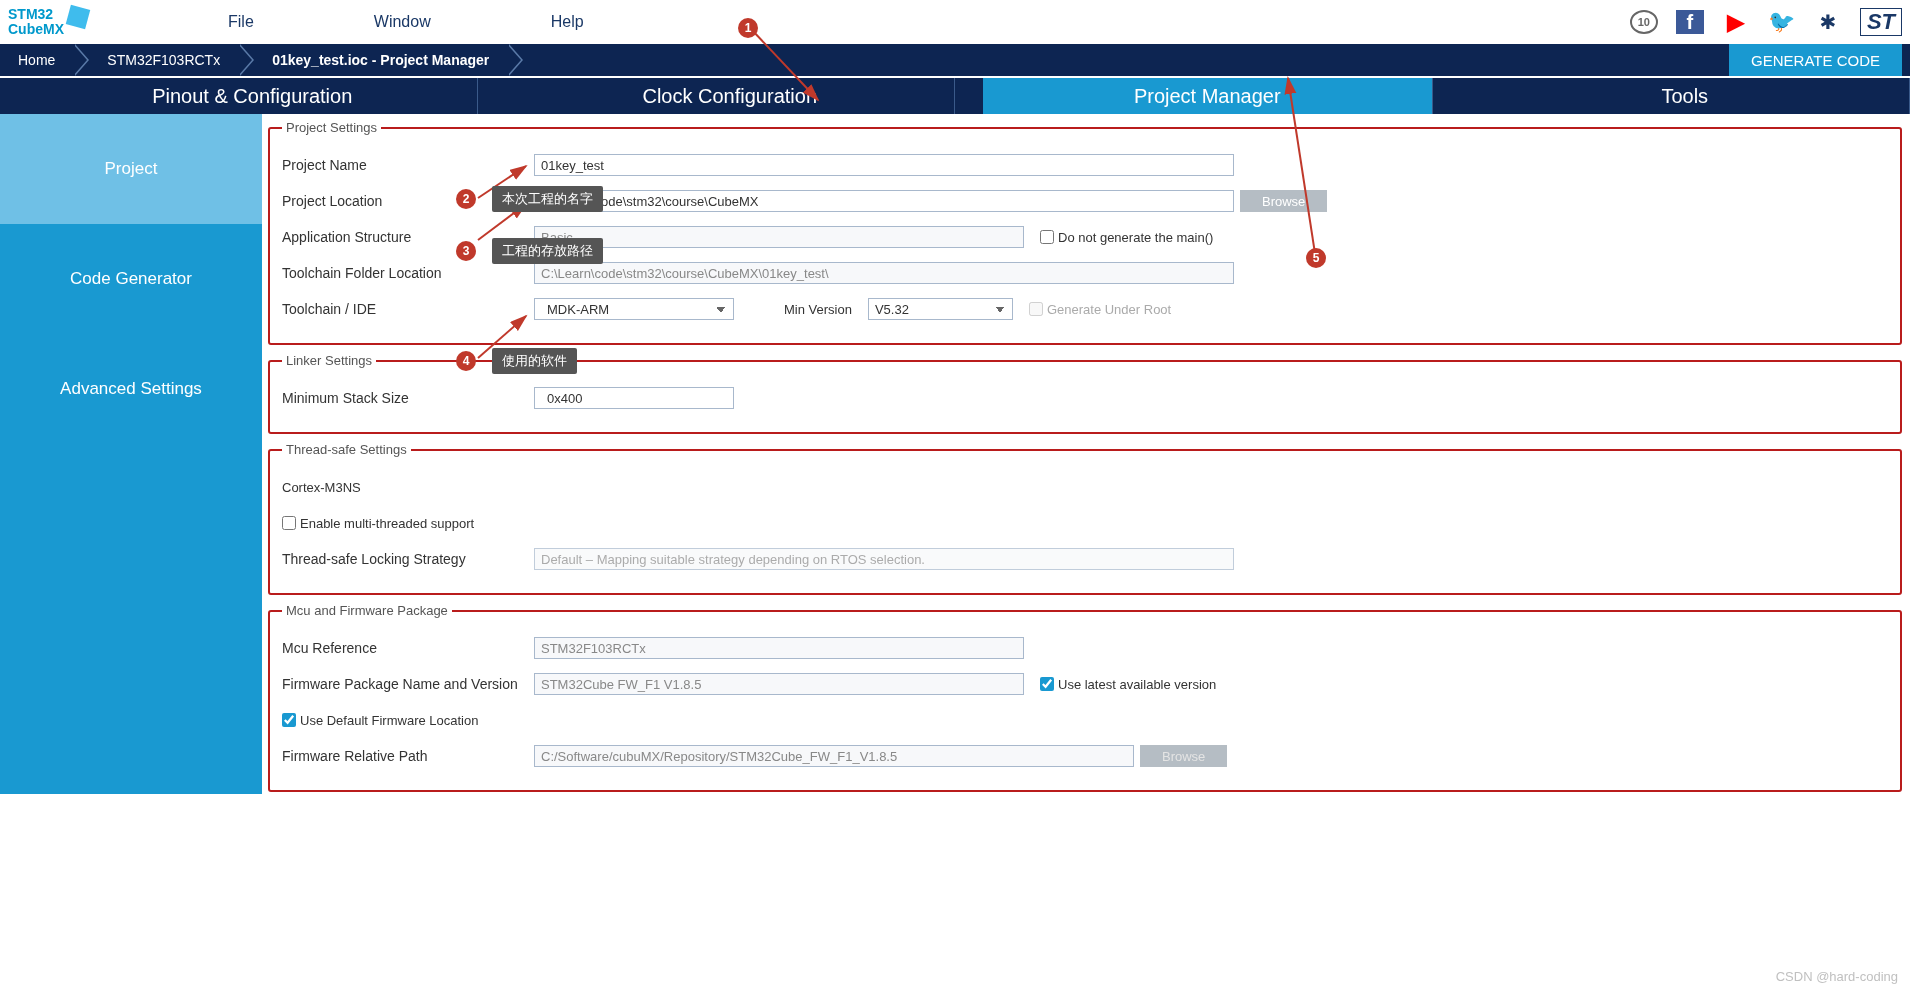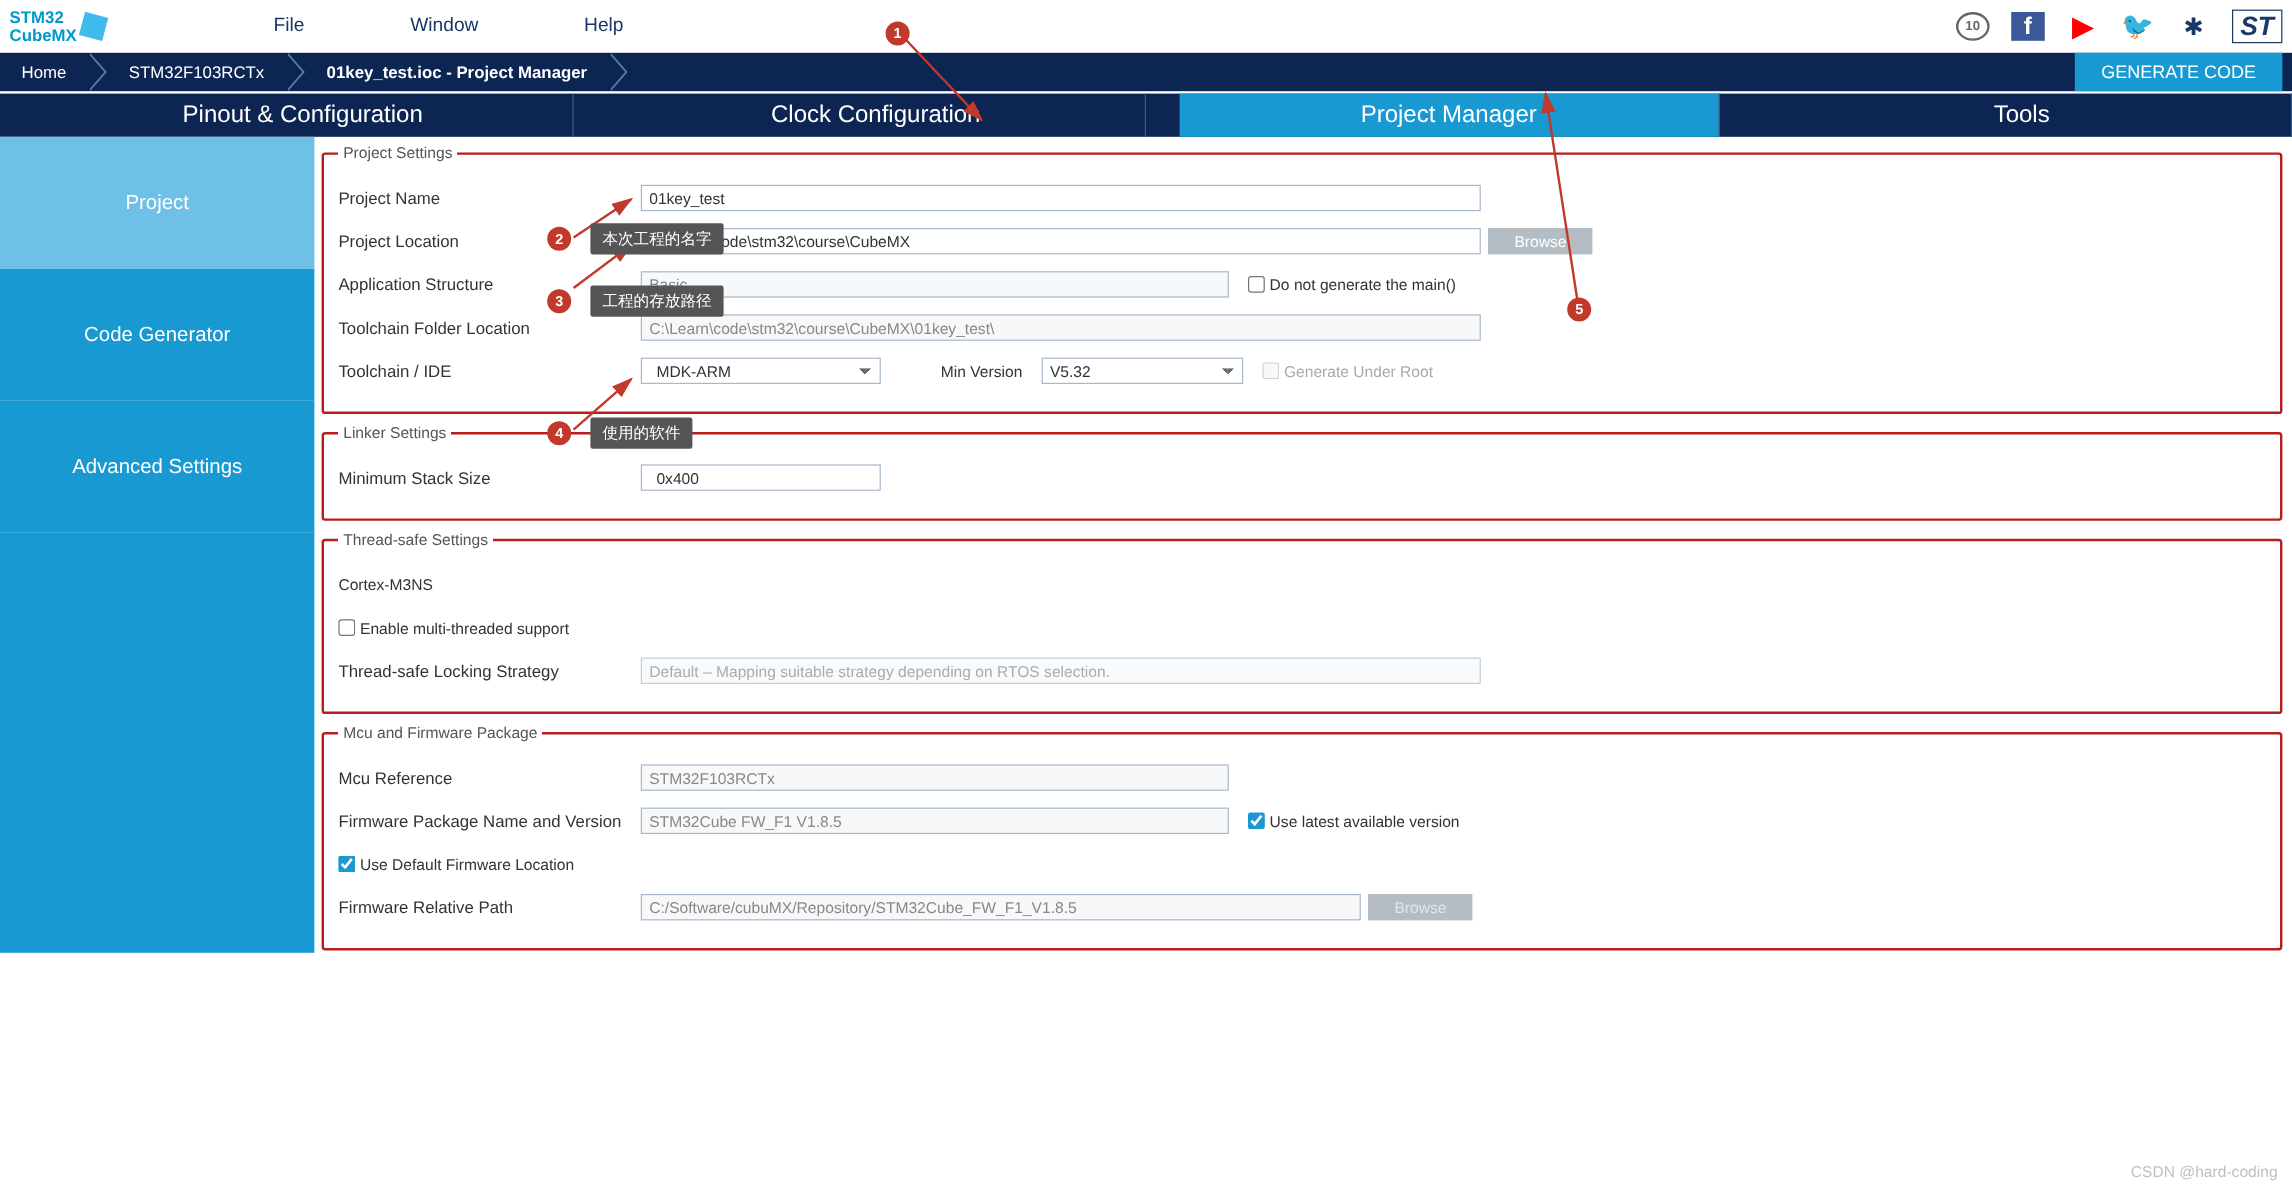--- a/index.html
+++ b/index.html
@@ -1,22 +1,22 @@
 <!DOCTYPE html>
 <html><head>
 <meta charset="utf-8">
 <style>
 * { box-sizing: border-box; margin: 0; padding: 0; font-family: Arial, sans-serif; }
 body { background: #fff; font-size: 13px; color: #333; position: relative; width: 1910px; height: 988px; overflow: hidden; }
 
 .top-bar { display: flex; align-items: center; height: 44px; padding: 0 8px; }
-.logo { display: flex; align-items: center; color: #0099cc; font-weight: bold; font-size: 14px; line-height: 1.1; margin-right: 140px; }
+.logo { display: flex; align-items: flex-start; color: #0099cc; font-weight: bold; font-size: 14px; line-height: 1.1; margin-right: 140px; }
 .logo-text { display: flex; flex-direction: column; }
 .logo-cube { width: 20px; height: 20px; background: #3fbced; margin-left: 4px; transform: rotate(15deg); }
-.menu-items { display: flex; gap: 88px; font-size: 16px; color: #1a3866; }
+.menu-items { display: flex; gap: 120px; font-size: 16px; color: #1a3866; }
 .menu-items span { cursor: pointer; }
 .social { margin-left: auto; display: flex; gap: 18px; align-items: center; }
 .social-icon { width: 28px; height: 24px; display: inline-flex; align-items: center; justify-content: center; font-size: 20px; }
 .st-logo { font-weight: bold; font-style: italic; color: #1a3866; font-size: 22px; border: 1px solid #1a3866; padding: 0 6px; }
 
 .breadcrumb-bar { background: #0d2552; height: 32px; display: flex; align-items: center; position: relative; }
 .crumb { color: #fff; padding: 14px 18px; height: 32px; display: flex; align-items: center; position: relative; font-size: 14px; cursor: pointer; }
 .crumb::after { content: ''; position: absolute; right: -14px; top: 0; width: 0; height: 0; border-top: 16px solid transparent; border-bottom: 16px solid transparent; border-left: 14px solid #0d2552; z-index: 2; }
 .crumb::before { content: ''; position: absolute; right: -16px; top: 0; width: 0; height: 0; border-top: 16px solid transparent; border-bottom: 16px solid transparent; border-left: 14px solid #5a7aa8; z-index: 1; }
 .crumb.active { font-weight: bold; }
@@ -35,21 +35,21 @@
 .content { flex: 1; padding: 6px 8px 6px 6px; overflow: visible; }
 fieldset { border: 2px solid #b91c1c; border-radius: 3px; margin-bottom: 8px; padding: 10px 12px 14px; }
 legend { color: #555; font-size: 13px; padding: 0 4px; }
 .row { display: flex; align-items: center; min-height: 32px; margin: 4px 0; }
 .label { width: 252px; color: #333; font-size: 14px; }
 .field { border: 1px solid #a8b8cc; height: 22px; padding: 0 6px; font-size: 13px; color: #333; background: #fff; }
 .field.readonly, .field.disabled { background: #f7f8fa; color: #888; }
 .w700 { width: 700px; }
 .w490 { width: 490px; }
 .w200 { width: 200px; padding-left: 12px; }
-.w145 { width: 168px; }
+.w145 { width: 145px; }
 .w600 { width: 600px; }
 .btn { background: #b5bdc4; color: #fff; border: none; height: 22px; padding: 0 22px; margin-left: 6px; cursor: pointer; font-size: 13px; }
 .btn.disabled { color: #e4e4e4; }
 .chk { display: inline-flex; align-items: center; gap: 4px; font-size: 13px; }
 .chk input { width: 14px; height: 14px; }
 .chk.disabled { color: #aaa; }
 .gap { margin-left: 50px; }
 .gap2 { margin-left: 16px; }
 select.field { appearance: none; background-image: linear-gradient(45deg, transparent 50%, #666 50%), linear-gradient(135deg, #666 50%, transparent 50%); background-position: calc(100% - 12px) 8px, calc(100% - 7px) 8px; background-size: 5px 5px; background-repeat: no-repeat; padding-right: 24px; }
 

